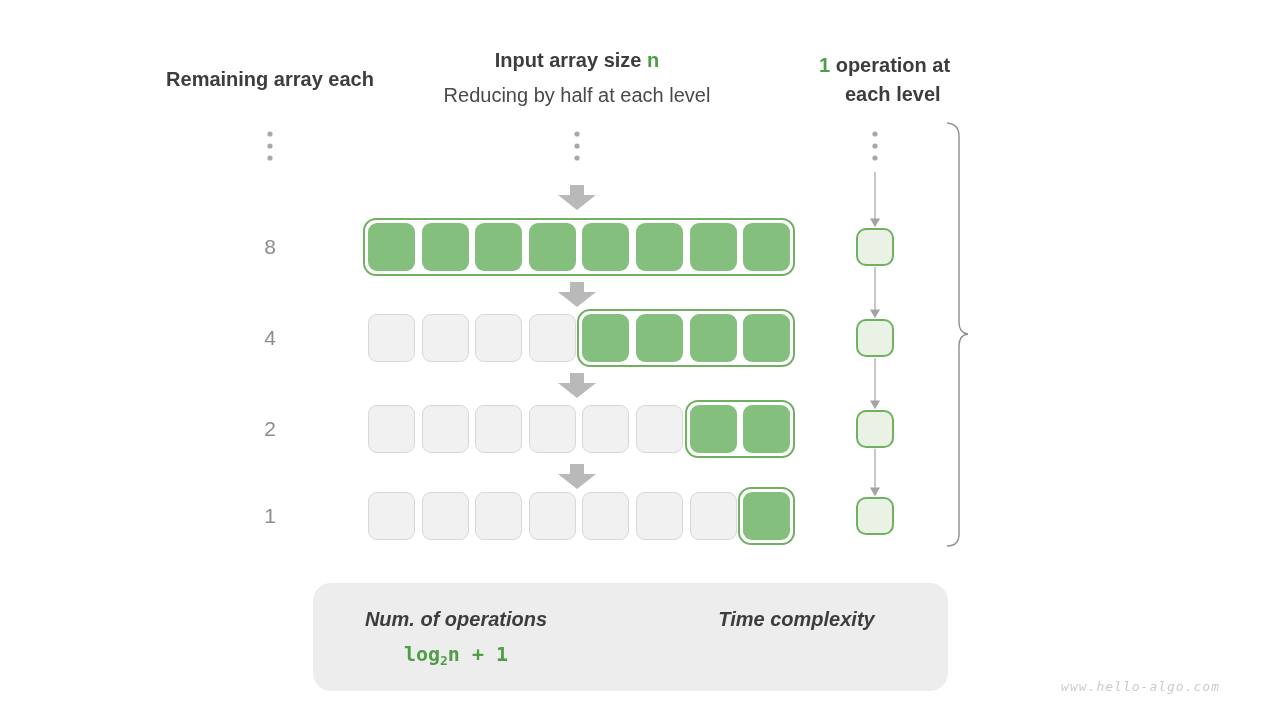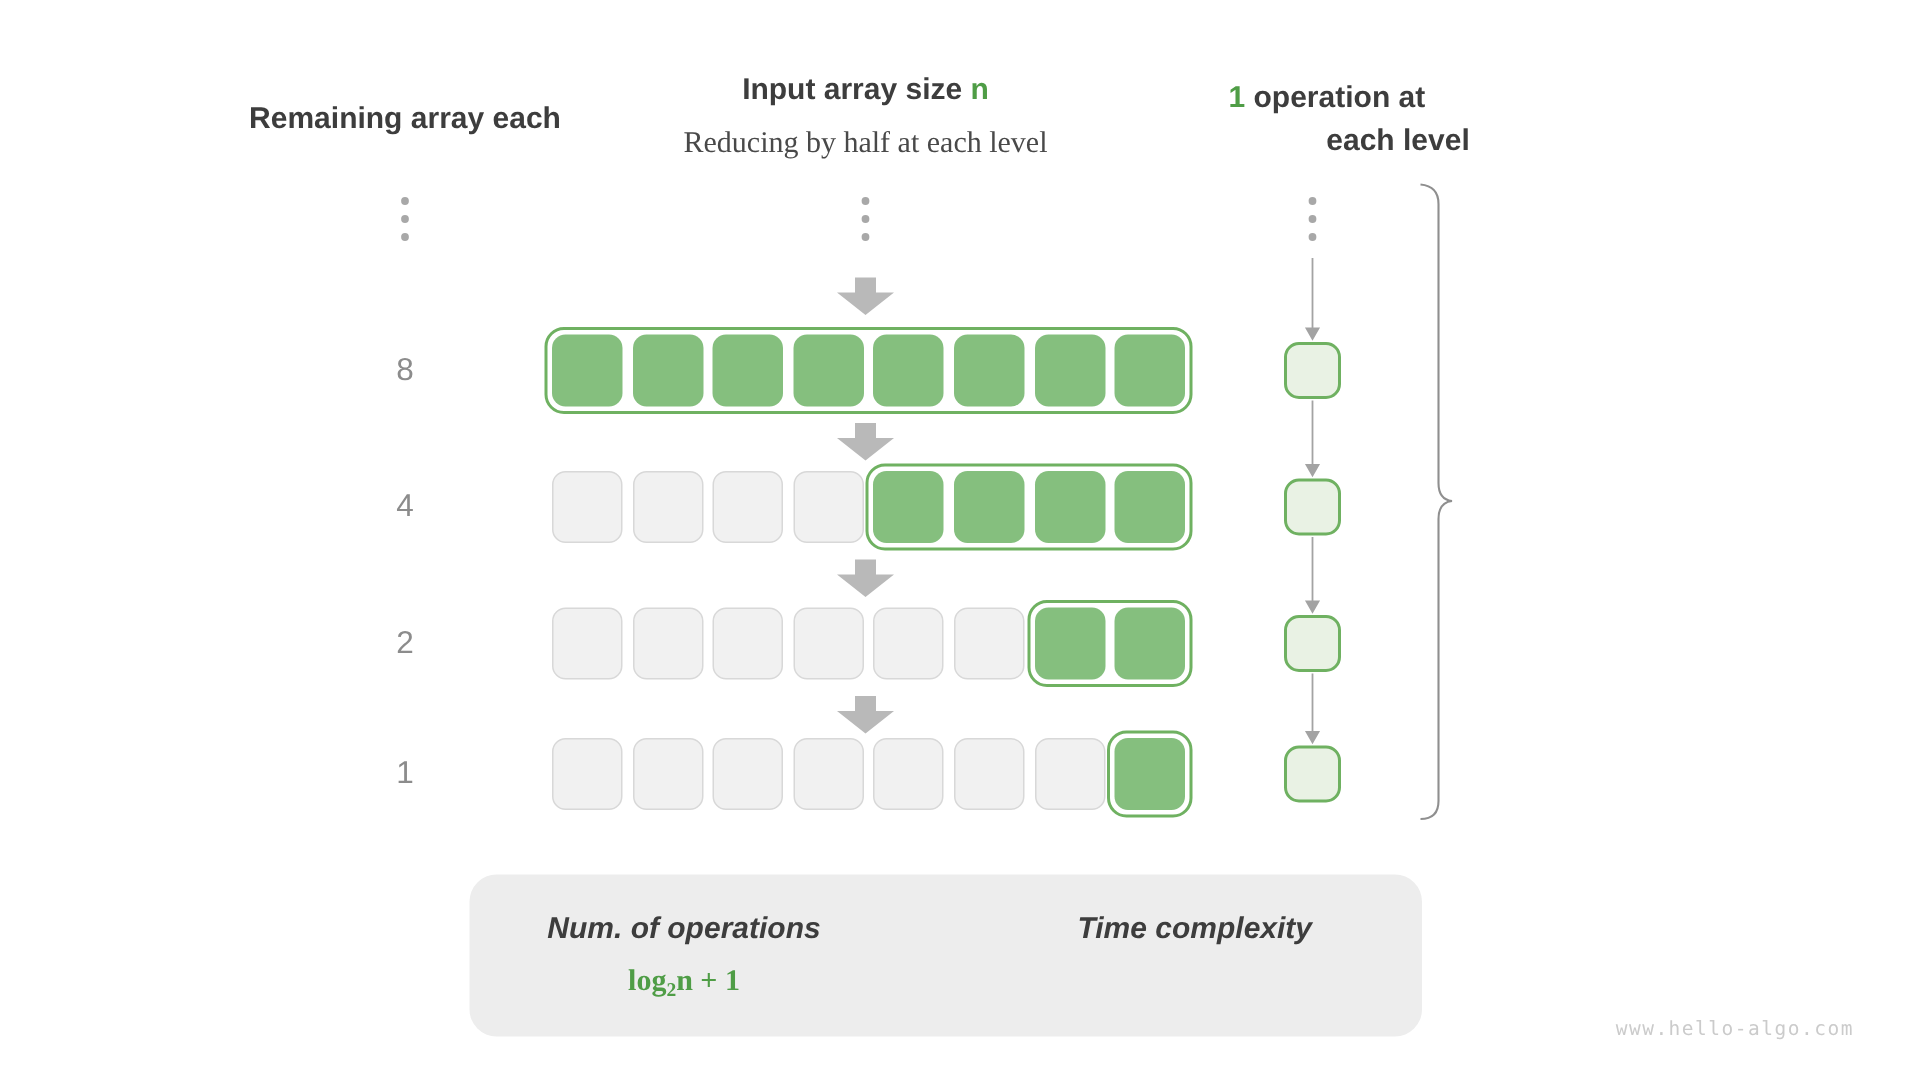--- a/index.html
+++ b/index.html
@@ -6,23 +6,23 @@
   .canvas{
     position:relative;width:1280px;height:720px;background:#ffffff;overflow:hidden;
     font-family:"Liberation Sans",sans-serif;
   }
   .overlay{position:absolute;left:0;top:0;width:1280px;height:720px;pointer-events:none;}
 
   
   .hdr{position:absolute;color:var(--dark_text);font-weight:bold;font-size:20px;line-height:26px;}
   .hdr-left{left:95px;top:66px;width:350px;text-align:center;}
   .hdr-center{left:377px;top:47px;width:400px;text-align:center;}
-  .hdr-center .sub-line{font-weight:normal;color:var(--subdark_text);margin-top:9px;font-size:20px;font-family:Liberation Serif, serif;}
+  .hdr-center .sub-line{font-weight:normal;color:var(--subdark_text);margin-top:9px;font-size:20px;}
   .hdr-right{left:795px;top:51px;width:200px;text-align:left;line-height:29px;margin-left:24px;}
-  .hdr-right .indent{margin-left:26px;text-align:center;}
+  .hdr-right .indent{margin-left:26px;}
   .accent{color:var(--green_text);}
 
   
   .size-label{position:absolute;left:240px;width:60px;text-align:center;
     color:var(--midgray_text);font-size:21px;line-height:28px;}
 
   
   .array-row{position:absolute;left:363px;width:433px;height:58px;}
   .active-wrap{position:absolute;top:0;height:58px;box-sizing:border-box;
     background:#ffffff;border:2px solid var(--green_border);border-radius:13px;}
@@ -43,27 +43,27 @@
   .brace-label .rest{margin-left:8px;}
 
   
   .summary{position:absolute;left:313px;top:583px;width:635px;height:108px;
     background:var(--panel_fill);border-radius:18px;}
   .sum-group{position:absolute;top:23px;text-align:center;}
   .sum-left{left:18px;width:250px;}
   .sum-right{left:340px;width:287px;}
   .sum-title{font-weight:bold;font-size:20px;color:var(--dark_text);line-height:26px;font-style:italic;}
   .sum-value{margin-top:9px;font-size:20px;line-height:27px;}
-  .sum-left .sum-value{color:var(--green_text);font-family:Liberation Serif, serif;}
+  .sum-left .sum-value{color:var(--green_text);}
   .sum-right .sum-value{color:var(--teal_text);font-weight:bold;}
   .sum-right .notation{margin-left:10px;}
 
   
-  .watermark{position:absolute;right:44px;top:679px;font-family:"DejaVu Sans Mono",monospace;
-    font-size:13px;letter-spacing:1px;color:var(--watermark_text);}
+  .watermark{position:absolute;right:60px;top:679px;font-family:"DejaVu Sans Mono",monospace;
+    font-size:13px;letter-spacing:1px;color:var(--watermark_text);font-style:italic;}
 </style>
 </head>
 <body>
 
 <div class="canvas">
 
   <svg class="overlay" viewBox="0 0 1280 720">
 
     <g fill="#a8a8a8">
       <circle cx="270" cy="134" r="2.6"></circle>

